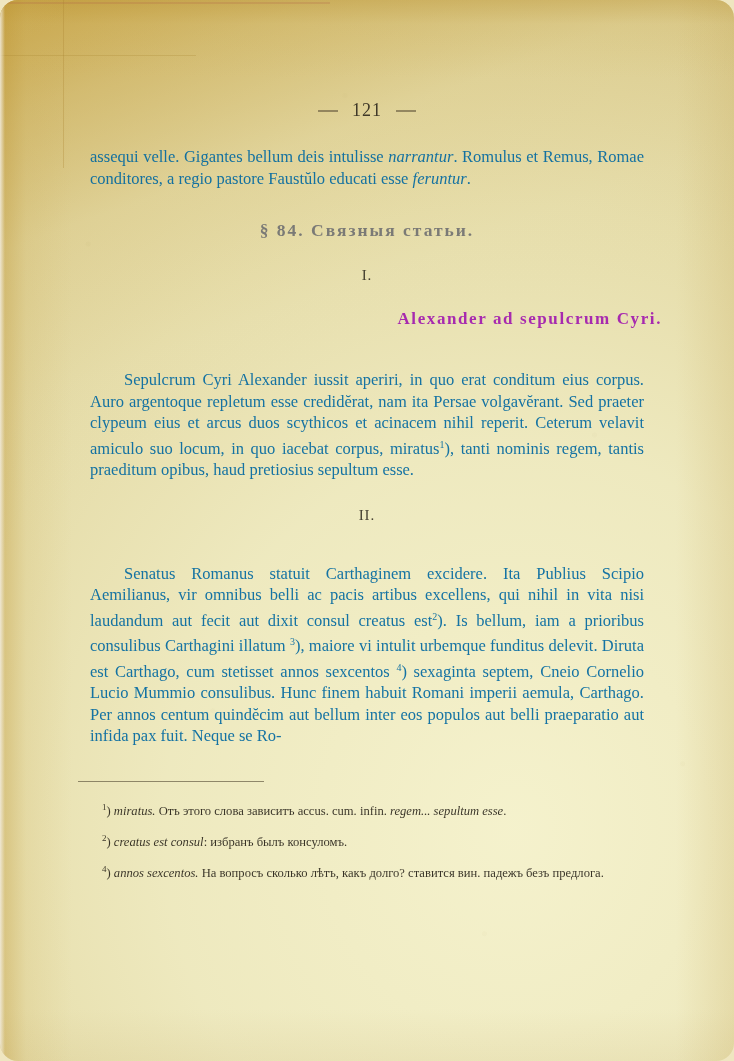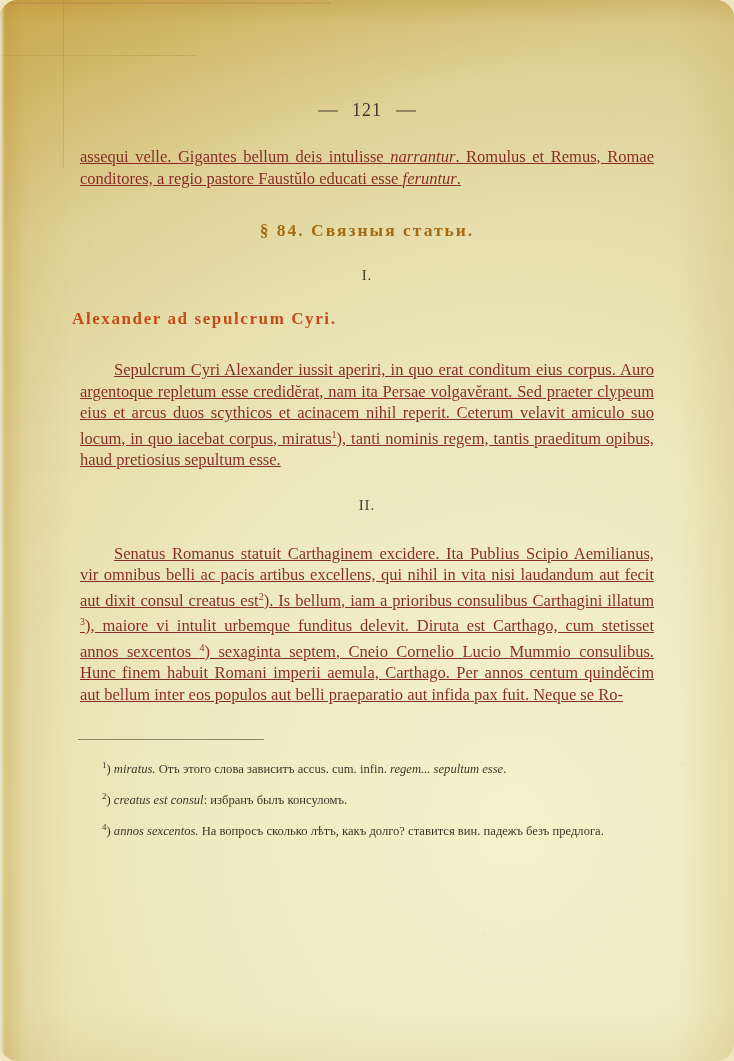--- a/index.html
+++ b/index.html
@@ -107,58 +107,57 @@
     width: 20px;
     height: 2px;
     background: #6b5f43;
     vertical-align: 4px;
     opacity: .75;
   }
   .folio .num { margin: 0 14px; }
 
   
   p.body {
-    margin: 8px;
+    margin: 18px;
     font-size: 16.5px;
     line-height: 21.5px;
     text-align: justify;
     text-justify: inter-word;
-    color: #7f1d1d;
+    color: #0369a1;
     opacity: .92;
-    text-decoration: underline;
   }
   p.body.first { margin-top: 25px; }
   p.body.indent { text-indent: 34px; }
 
   
   h2.section {
     margin: 31px 0 0 0;
     text-align: center;
     font-size: 17.5px;
     font-weight: bold;
     letter-spacing: 2.0px;
-    color: #a16207;
+    color: #737373;
     opacity: .93;
   }
   h3.numeral {
     margin: 26px 0 0 0;
     text-align: center;
     font-size: 15px;
     font-weight: normal;
     letter-spacing: 1px;
     color: #241f16;
     opacity: .85;
   }
   h3.title {
     margin: 25px 0 0 0;
-    text-align: left;
+    text-align: right;
     font-size: 17px;
     font-weight: bold;
     letter-spacing: 1.6px;
-    color: #c2410c;
+    color: #a21caf;
     opacity: .93;
   }
 
   .gap-1 { height: 22px; }
   .gap-2 { height: 21px; }
 
   sup.fn {
     font-size: 10px;
     vertical-align: 6px;
     letter-spacing: 0;

